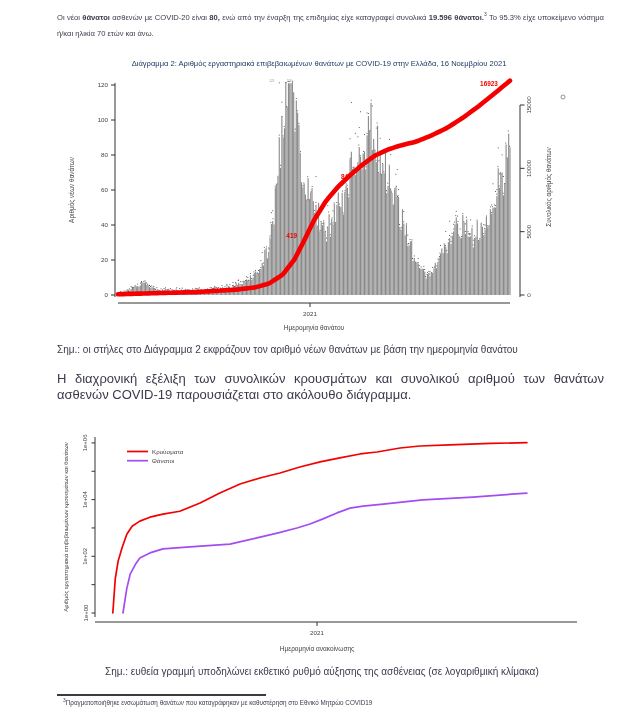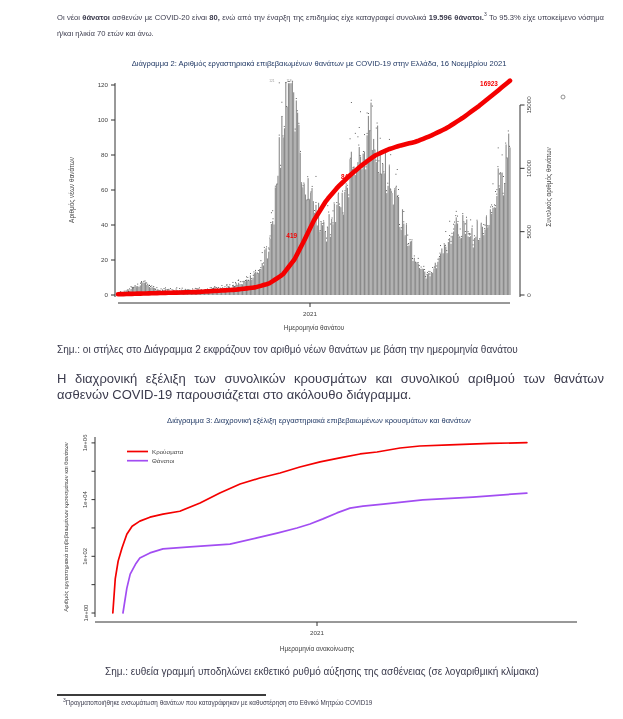--- a/index.html
+++ b/index.html
@@ -719,21 +719,20 @@
       <text x="348" y="179" font-size="6.4" fill="#f40000" text-anchor="end" font-weight="bold">84</text>
       <path d="M118.00 294.24 L120.80 294.16 L123.60 294.08 L126.40 294.00 L129.20 293.91 L132.00 293.83 L134.80 293.75 L137.60 293.67 L140.40 293.59 L143.20 293.51 L146.00 293.43 L148.80 293.34 L151.60 293.26 L154.40 293.18 L157.20 293.10 L160.00 293.03 L162.80 292.96 L165.60 292.88 L168.40 292.81 L171.20 292.74 L174.00 292.67 L176.80 292.59 L179.60 292.52 L182.40 292.45 L185.20 292.38 L188.00 292.30 L190.80 292.23 L193.60 292.16 L196.40 292.09 L199.20 291.91 L202.00 291.74 L204.80 291.57 L207.60 291.40 L210.40 291.23 L213.20 291.06 L216.00 290.88 L218.80 290.71 L221.60 290.54 L224.40 290.37 L227.20 290.20 L230.00 290.02 L232.80 289.85 L235.60 289.68 L238.40 289.35 L241.20 289.03 L244.00 288.70 L246.80 288.38 L249.60 288.05 L252.40 287.73 L255.20 287.40 L258.00 286.62 L260.80 285.85 L263.60 285.07 L266.40 284.30 L269.20 283.42 L272.00 281.61 L274.80 279.80 L277.60 277.99 L280.40 276.18 L283.20 274.01 L286.00 270.39 L288.80 266.77 L291.60 263.15 L294.40 259.53 L297.20 254.10 L300.00 248.68 L302.80 243.25 L305.60 237.64 L308.40 231.85 L311.20 226.06 L314.00 220.27 L316.80 215.74 L319.60 211.22 L322.40 206.70 L325.20 202.17 L328.00 198.61 L330.80 195.30 L333.60 191.98 L336.40 188.66 L339.20 185.70 L342.00 182.99 L344.80 180.28 L347.60 177.56 L350.40 174.97 L353.20 172.56 L356.00 170.14 L358.80 167.73 L361.60 165.39 L364.40 163.32 L367.20 161.25 L370.00 159.18 L372.80 157.11 L375.60 155.28 L378.40 153.99 L381.20 152.69 L384.00 151.40 L386.80 150.11 L389.60 148.97 L392.40 148.07 L395.20 147.16 L398.00 146.26 L400.80 145.40 L403.60 144.72 L406.40 144.04 L409.20 143.36 L412.00 142.68 L414.80 142.00 L417.60 141.05 L420.40 139.92 L423.20 138.79 L426.00 137.66 L428.80 136.53 L431.60 135.40 L434.40 134.04 L437.20 132.69 L440.00 131.33 L442.80 129.97 L445.60 128.61 L448.40 127.08 L451.20 125.27 L454.00 123.46 L456.80 121.65 L459.60 119.84 L462.40 118.03 L465.20 116.04 L468.00 114.00 L470.80 111.97 L473.60 109.93 L476.40 107.90 L479.20 105.81 L482.00 103.55 L484.80 101.29 L487.60 99.03 L490.40 96.77 L493.20 94.50 L496.00 92.21 L498.80 89.90 L501.60 87.58 L504.40 85.27 L507.20 82.96 L510.00 80.64" fill="none" stroke="#f40000" stroke-width="4.6" stroke-linejoin="round" stroke-linecap="round"></path>
       <text x="489" y="86" font-size="6.4" fill="#f40000" text-anchor="middle" font-weight="bold">16923</text>
       <circle cx="563" cy="97" r="2" fill="none" stroke="#777777" stroke-width="0.8"></circle>
     </svg>
 
   <div class="abs note note2">Σημ.: οι στήλες στο Διάγραμμα 2 εκφράζουν τον αριθμό νέων θανάτων με βάση την ημερομηνία θανάτου</div>
 
   <p class="abs para2">Η διαχρονική εξέλιξη των συνολικών κρουσμάτων και συνολικού αριθμού των θανάτων ασθενών COVID-19 παρουσιάζεται στο ακόλουθο διάγραμμα.</p>
 
-  <div class="abs chart-title c3-title">Διάγραμμα 3: Διαχρονική εξέλιξη εργαστηριακά επιβεβαιωμένων κρουσμάτων και θανάτων</div>
 
   <svg id="svg3" style="left:52px;top:428px;" width="535" height="232" viewBox="52 428 535 232">
       <g stroke="#333333" stroke-width="1">
         <line x1="95" y1="437" x2="95" y2="617"></line>
         <line x1="91.5" y1="613" x2="95" y2="613"></line>
         <line x1="91.5" y1="584.65" x2="95" y2="584.65"></line>
         <line x1="91.5" y1="556.3" x2="95" y2="556.3"></line>
         <line x1="91.5" y1="527.95" x2="95" y2="527.95"></line>
         <line x1="91.5" y1="499.6" x2="95" y2="499.6"></line>
         <line x1="91.5" y1="471.25" x2="95" y2="471.25"></line>

